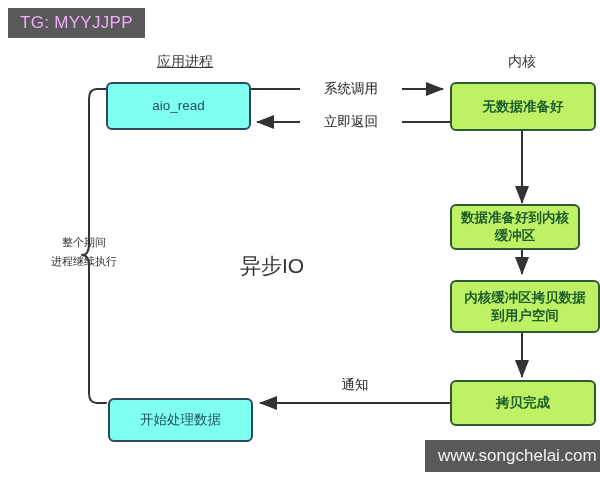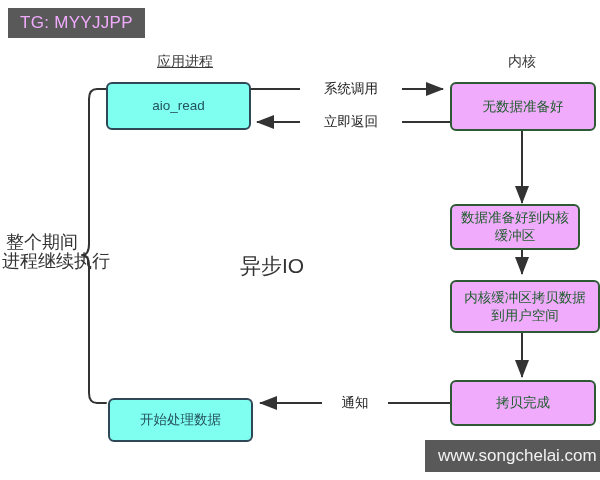--- a/index.html
+++ b/index.html
@@ -54,37 +54,39 @@
     font-size: 13.5px;
     line-height: 18px;
     padding: 2px 6px;
   }
   .node.cyan {
     background: #7ffff0;
     border: 2px solid #2f4858;
     color: #24525e;
   }
   .node.green {
-    background: #f0abfc;
+    background: #bef264;
     border: 2px solid #2d5a34;
     color: #1f5c2c;
+    font-weight: bold;
   }
   .center-title {
     position: absolute;
     font-size: 21px;
     color: #333333;
     white-space: nowrap;
   }
   .brace-label {
     position: absolute;
-    font-size: 18px;
+    font-size: 11px;
     line-height: 19px;
     color: #333333;
     text-align: center;
     white-space: nowrap;
+    margin-left: 42px;
   }
   .edge-label {
     position: absolute;
     font-size: 13.5px;
     color: #1a1a1a;
     background: #ffffff;
     padding: 0 5px;
     white-space: nowrap;
     text-align: center;
   }
@@ -150,21 +152,21 @@
   <div class="node green" style="left:450px; top:82px; width:146px; height:49px;">无数据准备好</div>
 
   <div class="node green" style="left:450px; top:204px; width:130px; height:46px;">数据准备好到内核缓冲区</div>
 
   <div class="node green" style="left:450px; top:280px; width:150px; height:53px;">内核缓冲区拷贝数据到用户空间</div>
 
   <div class="node green" style="left:450px; top:380px; width:146px; height:46px;">拷贝完成</div>
 
   <div class="edge-label" style="left:300px; top:80px; width:92px;">系统调用</div>
   <div class="edge-label" style="left:300px; top:113px; width:92px;">立即返回</div>
-  <div class="edge-label" style="left:322px; top:394px; width:56px;">通知</div>
+  <div class="edge-label" style="left:322px; top:376px; width:56px;">通知</div>
 
   <div class="center-title" style="left:240px; top:252px;">异步IO</div>
 
   <div class="brace-label" style="left:2px; top:233px; width:80px;">
     <div>整个期间</div>
     <div>进程继续执行</div>
   </div>
 
   <div class="watermark" style="left:425px; top:440px;">www.songchelai.com</div>
 

